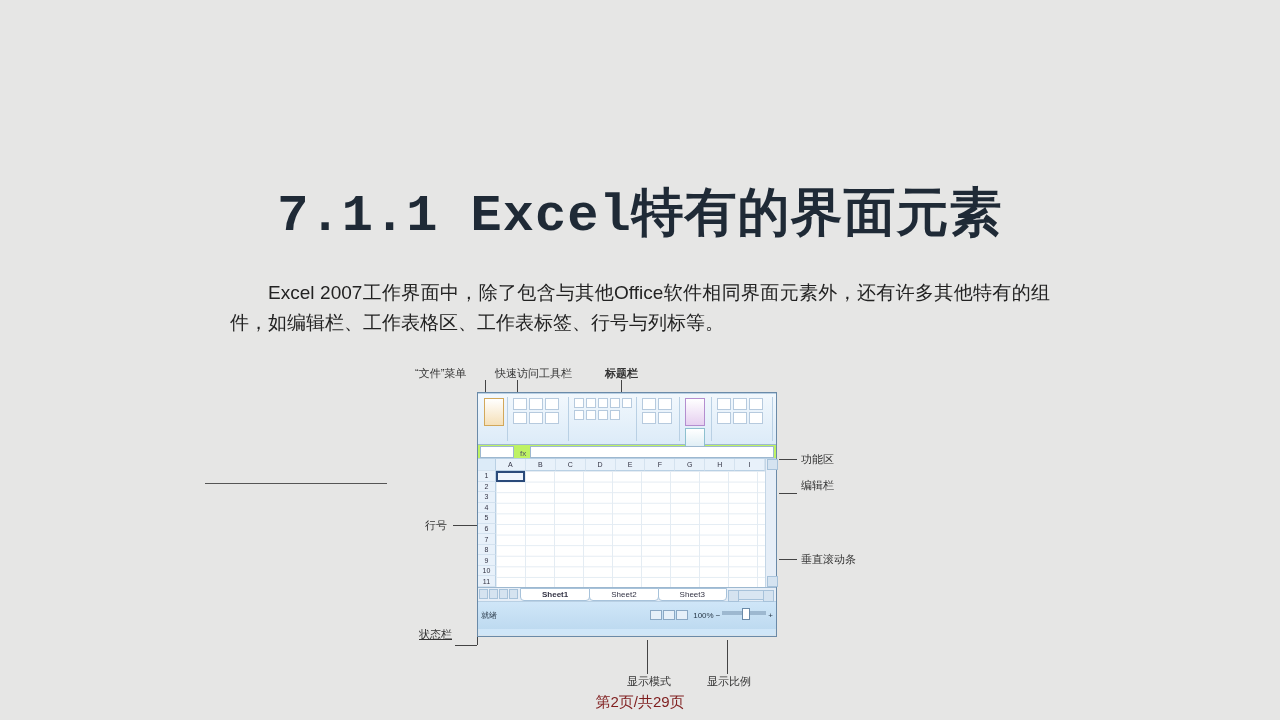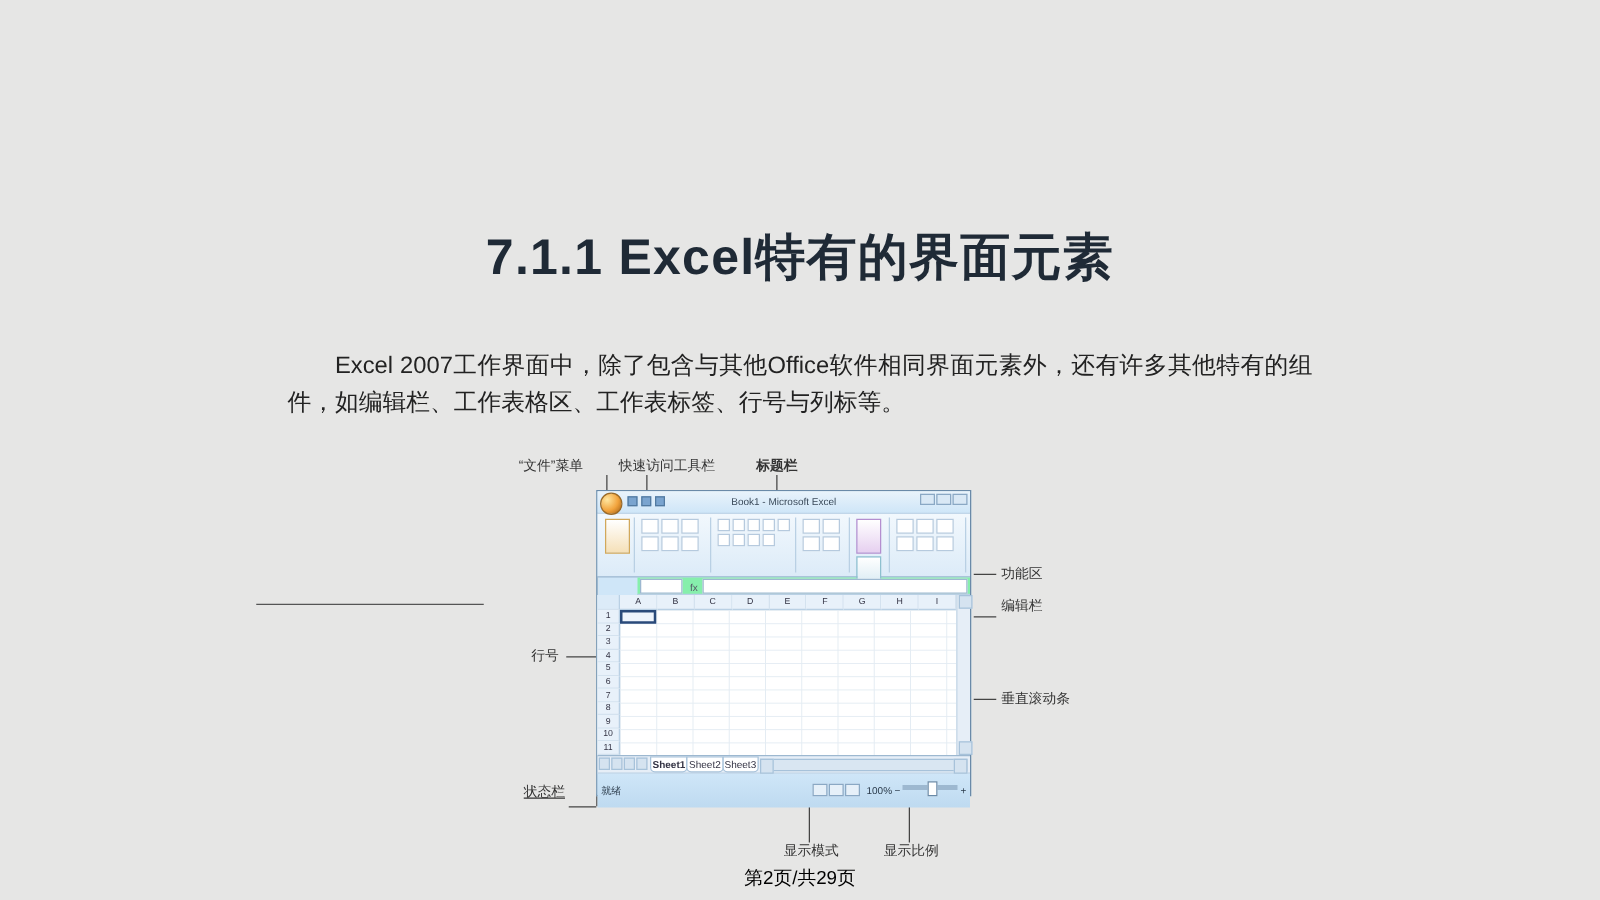--- a/index.html
+++ b/index.html
@@ -7,24 +7,25 @@
   body {
     background: #e6e6e5;
     font-family: "Microsoft YaHei", "SimSun", sans-serif;
     color: #222;
     position: relative;
   }
   .title {
     position: absolute;
     top: 178px; left: 0; right: 0;
     text-align: center;
-    font-size: 40px;
+    font-size: 52px;
     font-weight: 700;
     color: #1f2a36;
     letter-spacing: 1px;
+    font-family: Liberation Mono, monospace;
   }
   .body-text {
     position: absolute;
     top: 278px; left: 230px; width: 820px;
     font-size: 19px;
     line-height: 1.6;
     color: #222;
     text-align: justify;
     text-justify: inter-ideograph;
   }
@@ -99,22 +100,22 @@
     padding:1px 3px;
     display:flex; flex-wrap:wrap; gap:2px; align-content:flex-start;
   }
   .xl .ribbon .btn {
     background:#fff; border:1px solid #b6cade;
   }
   .xl .ribbon .big { width:20px; height:28px; background:linear-gradient(#fff,#f5e0b8); border:1px solid #d2a85a; }
   .xl .ribbon .med { width:14px; height:12px; }
   .xl .ribbon .sml { width:10px; height:10px; }
   .xl .fbar {
-    height: 14px; background:#86efac; border-bottom:1px solid #b9d0e4;
-    display:flex; align-items:flex-end; font-size:8px;margin-left:32px;
+    height: 14px; background:#bef264; border-bottom:1px solid #b9d0e4;
+    display:flex; align-items:flex-end; font-size:8px;
   }
   .xl .fbar .nbox { width:34px; height:12px; border:1px solid #9db8d0; background:#fff; margin:0 2px; }
   .xl .fbar .fx { padding:0 4px; color:#556; }
   .xl .fbar .fin { flex:1; height:12px; border:1px solid #9db8d0; background:#fff; margin-right:2px; }
   .xl .grid-area {
     position:relative;
     height: 129px;
     background:#fff;
     border-bottom:1px solid #9db8d0;
     display:flex;
@@ -155,21 +156,21 @@
   .xl .sheetbar {
     height: 14px; display:flex; align-items:center; font-size:8px;
     background:#e6eef7; border-bottom:1px solid #b9d0e4;
   }
   .xl .sheetbar .nav i {
     display:inline-block; width:9px; height:10px; background:#d5e3f0;
     border:1px solid #a7c2da; margin-left:1px;
   }
   .xl .sheetbar .tabss { display:flex; margin-left:2px; }
   .xl .sheetbar .tabss span {
-    padding:1px 1px; background:#fff; border:1px solid #a7c2da;
+    padding:1px 21px; background:#fff; border:1px solid #a7c2da;
     border-top-left-radius:0; border-top-right-radius:0;
     border-bottom-left-radius:4px; border-bottom-right-radius:4px;
     margin-right:-1px; color:#334;
   }
   .xl .sheetbar .tabss span.on { background:#fff; font-weight:bold; }
   .xl .sheetbar .hscroll {
     flex:1; height:10px; margin:0 2px; background:#d9e6f2;
     border:1px solid #a7c2da; position:relative;
   }
   .xl .sheetbar .hscroll::before, .xl .sheetbar .hscroll::after {
@@ -185,21 +186,21 @@
   .xl .status .views i {
     display:inline-block; width:12px; height:10px;
     background:#e6f0f9; border:1px solid #8aa8c4; margin-right:1px;
   }
   .xl .status .zoom { display:flex; gap:2px; }
   .xl .status .zoom .slider { width:44px; height:4px; background:#9db8d0; position:relative; }
   .xl .status .zoom .slider::after { content:""; position:absolute; left:20px; top:-3px; width:6px; height:10px; background:#fff; border:1px solid #6a8aa8; }
 
   .page-num {
     position:absolute; left:0; right:0; bottom:8px;
-    text-align:center; font-size:15px; color:#000000;
+    text-align:center; font-size:15px; color:#7f1d1d;
   }
 </style>
 </head>
 <body>
 
 <h1 class="title">7.1.1  Excel特有的界面元素</h1>
 
 <p class="body-text"><span class="indent"></span><span>Excel 2007工作界面中，除了包含与其他Office软件相同界面元素外，还有许多其他特有的组件，如编辑栏、工作表格区、工作表标签、行号与列标等。</span></p>
 
 <div class="hr-line"></div>
@@ -242,34 +243,20 @@
   <span class="callout" style="left:244px; top:246px;">水平滚动条</span>
   <div class="tick-v" style="left:270px; top:258px; height:8px;"></div>
 
   <span class="callout" style="left:212px; top:316px;">显示模式</span>
   <div class="tick-v" style="left:232px; top:280px; height:34px;"></div>
 
   <span class="callout" style="left:292px; top:316px;">显示比例</span>
   <div class="tick-v" style="left:312px; top:280px; height:34px;"></div>
 
   <div class="xl">
-    <div class="titlebar">
-      <div class="orb"></div>
-      <div class="qat">
-          <i></i>
-          <i></i>
-          <i></i>
-        </div>
-      <span>Book1 - Microsoft Excel</span>
-      <div class="winbtns">
-          <i></i>
-          <i></i>
-          <i></i>
-        </div>
-    </div>
     <div class="ribbon">
       <div class="grp">
           <div class="big btn"></div>
         </div>
       <div class="grp">
         <div class="med btn"></div>
           <div class="med btn"></div>
           <div class="med btn"></div>
         <div class="med btn"></div>
           <div class="med btn"></div>

